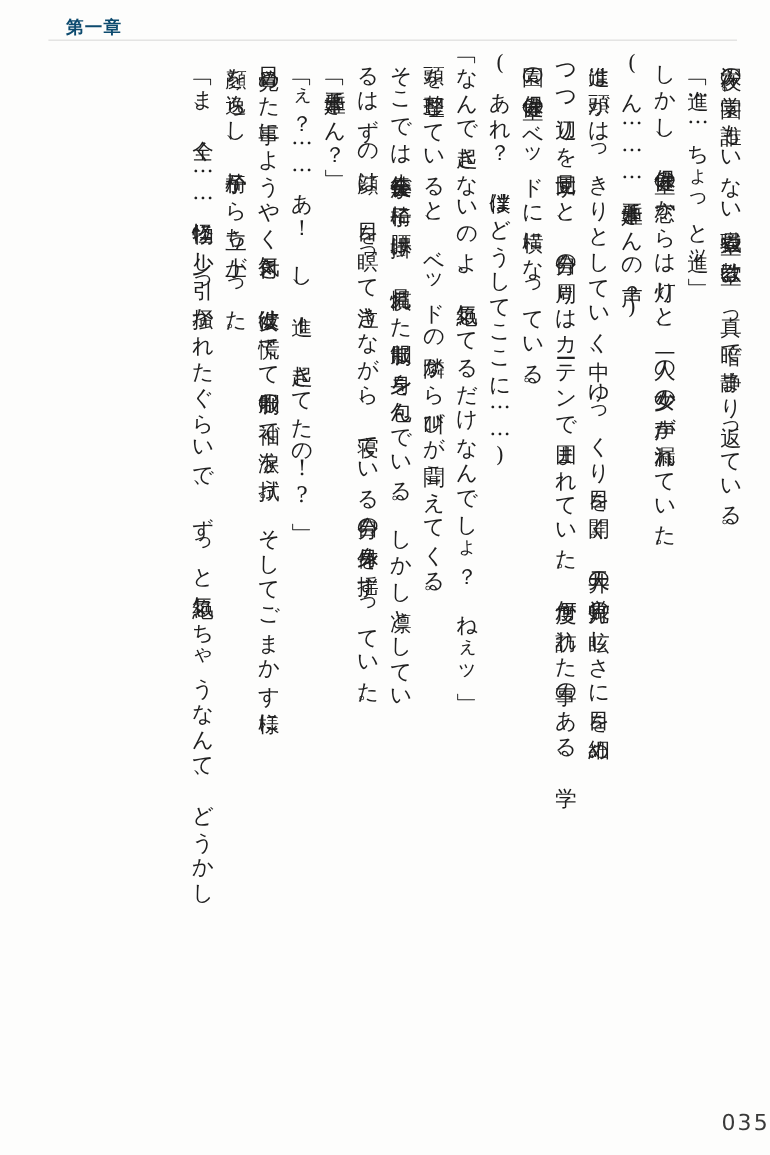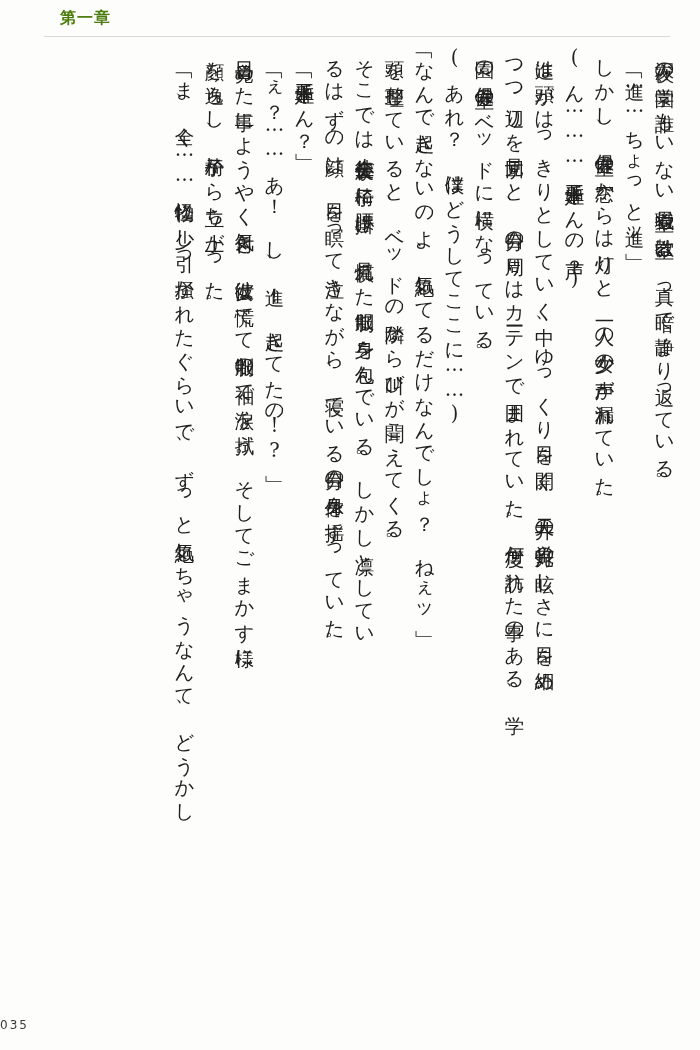--- a/index.html
+++ b/index.html
@@ -25,26 +25,26 @@
   }
 
   
   .running-head {
     position: absolute;
     top: 8px;
     left: 60px;
     right: 40px;
     height: 28px;
     display: flex;
-    align-items: flex-start;
+    align-items: flex-end;
     gap: 14px;
     font-size: 16px;
     font-weight: 700;
     letter-spacing: 1px;
-    color: #4d7c0f;
+    color: #0c4a6e;
     white-space: nowrap;
   }
   .running-head .chap-no {
     font-size: 16px;
     font-weight: 700;
   }
   .running-head .chap-title {
     font-size: 16px;
     font-weight: 700;
   }
@@ -88,22 +88,22 @@
   .vline.indent {
     padding-top: 20px;
     box-sizing: border-box;
   }
 
   .page-number {
     position: absolute;
     bottom: 18px;
     left: 0;
     width: 700px;
-    text-align: left;
-    font-size: 12px;
+    text-align: right;
+    font-size: 20px;
     letter-spacing: 2px;
     color: #3a3a3a;
     font-family: "DejaVu Sans", "Liberation Sans", sans-serif;
   }
 </style>
 </head>
 <body>
 
 <div class="page">
 

